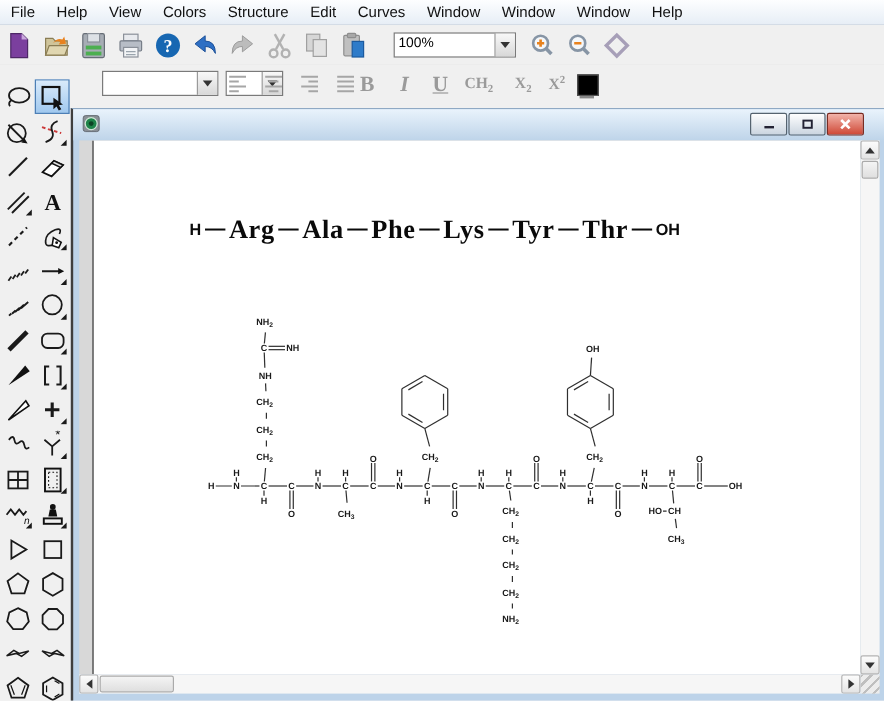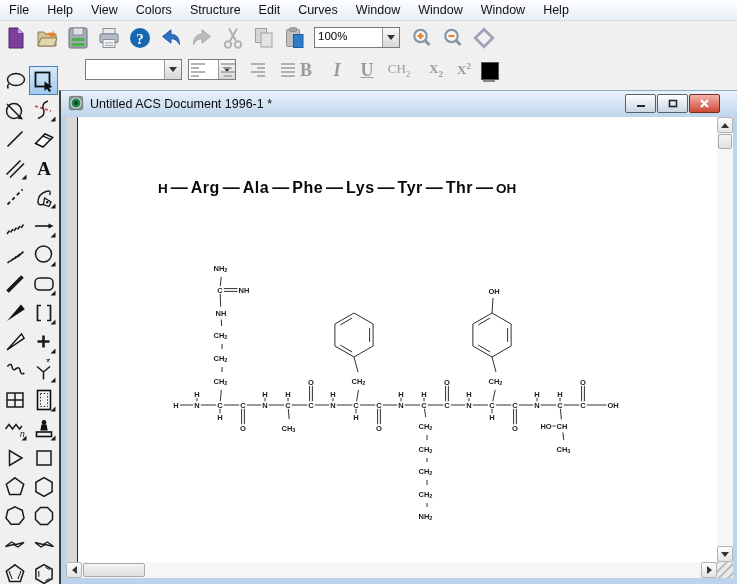--- a/index.html
+++ b/index.html
@@ -13,21 +13,21 @@
   .menu-item{padding:2px 9px;cursor:default;}
   
   #toolbar1{position:absolute;left:0;top:21px;width:737px;height:33px;
     background:#f0f0f0;border-bottom:1px solid #dadada;display:flex;align-items:center;}
   .tb1-btn{width:31px;height:29px;display:flex;align-items:center;justify-content:center;}
   .combo{height:21px;background:#fff;border:1px solid #7a7a7a;display:flex;box-sizing:border-box;}
   .combo .val{flex:1;font-size:11.5px;padding:2px 3px;color:#000;white-space:nowrap;overflow:hidden;}
   .combo .drop{width:16px;background:linear-gradient(#f8f8f8,#d8d8d8);border-left:1px solid #9a9a9a;
      display:flex;align-items:center;justify-content:center;}
   .arrow-down{width:0;height:0;border-left:4px solid transparent;border-right:4px solid transparent;border-top:5px solid #333;}
-  #zoom-combo{width:86px;margin-left:4px;}
+  #zoom-combo{width:102px;margin-left:18px;}
   
   #toolbar2{position:absolute;left:0;top:54px;width:737px;height:36px;background:#f0f0f0;}
   #font-combo{position:absolute;left:85px;top:5px;width:97px;}
   #size-combo{position:absolute;left:188px;top:5px;width:48px;}
   .fmt-btn{position:absolute;top:4px;height:24px;display:flex;align-items:center;justify-content:center;
      color:#9a9a9a;font-family:"Liberation Serif",serif;}
   #swatch{position:absolute;left:481px;top:8px;width:16px;height:16px;border:1px solid #555;}
   #swatch-tick{position:absolute;left:483px;top:26px;width:12px;height:2px;background:#888;}
   
   #palette{position:absolute;left:0;top:66px;width:59px;height:518px;background:#f0f0f0;
@@ -44,21 +44,21 @@
   .win-btn{width:29px;height:17px;border:1px solid #55636f;border-radius:2px;
     background:linear-gradient(#fefefe,#cbd5e0);display:flex;align-items:center;justify-content:center;}
   .win-btn.close{background:linear-gradient(#f2b3a9,#cf4937);border-color:#7a2c22;}
   #canvas-wrap{position:absolute;left:5px;top:26px;right:4px;bottom:6px;
     display:grid;grid-template-columns:1fr 16px;grid-template-rows:1fr 16px;}
   #canvas{position:relative;background:#d8d8d8;overflow:hidden;}
   #page{position:absolute;left:11px;top:0;right:0;bottom:0;background:#fff;border-left:1.4px solid #2a2a2a;}
   
   #sequence-line{position:absolute;left:92px;top:61px;display:flex;align-items:center;
      font-weight:bold;color:#0a0a0a;white-space:nowrap;}
-  .seq-res{font-size:16px;letter-spacing:0.5px;}
+  .seq-res{font-size:22px;letter-spacing:0.5px;font-family:Liberation Serif, serif;}
   .seq-term{font-size:13.5px;}
   .seq-dash{font-size:17px;margin:0 3px;}
   #molecule-svg{position:absolute;left:0;top:0;}
   
   .sb{background:#f6f6f6;position:relative;}
   .sb-btn{position:absolute;background:linear-gradient(#fcfcfc,#e4e4e4);border:1px solid #b4b4b4;
      border-radius:2px;box-sizing:border-box;display:flex;align-items:center;justify-content:center;}
   .sb-thumb{position:absolute;background:linear-gradient(#f4f4f4,#dfdfdf);border:1px solid #aaa;border-radius:2px;box-sizing:border-box;}
   .tri-up{width:0;height:0;border-left:4px solid transparent;border-right:4px solid transparent;border-bottom:5px solid #333;}
   .tri-dn{width:0;height:0;border-left:4px solid transparent;border-right:4px solid transparent;border-top:5px solid #333;}
@@ -235,21 +235,21 @@
       <div class="fmt-btn" style="left:292px;width:28px;">
         <span style="font-size:18px;font-weight:bold;">B</span>
       </div>
       <div class="fmt-btn" style="left:323px;width:28px;">
         <span style="font-size:18px;font-weight:bold;font-style:italic;">I</span>
       </div>
       <div class="fmt-btn" style="left:353px;width:28px;">
         <span style="font-size:18px;font-weight:bold;text-decoration:underline;">U</span>
       </div>
       <div class="fmt-btn" style="left:385px;width:28px;">
-        <span style="font-size:13px;font-weight:normal;">CH<sub style="font-size:9px;">2</sub></span>
+        <span style="font-size:13px;font-weight:bold;">CH<sub style="font-size:9px;">2</sub></span>
       </div>
       <div class="fmt-btn" style="left:422px;width:28px;">
         <span style="font-size:13px;font-weight:bold;">X<sub style="font-size:9px;">2</sub></span>
       </div>
       <div class="fmt-btn" style="left:450px;width:28px;">
         <span style="font-size:13px;font-weight:bold;">X<sup style="font-size:9px;">2</sup></span>
       </div>
     </div>
   <div id="swatch" style="background: rgb(0, 0, 0);"></div>
   <div id="swatch-tick"></div>
@@ -484,21 +484,20 @@
     </div>
   </div>
 
 <div id="mdi">
   <div id="titlebar">
     <span id="doc-icon"><svg viewBox="0 0 24 24" width="16" height="16">
           <rect x="2" y="2" width="20" height="20" rx="3" fill="#8a9096" stroke="#565c63"></rect>
           <circle cx="12" cy="12" r="7.5" fill="#1e8449" stroke="#cfe6d6" stroke-width="1.6"></circle>
           <circle cx="12" cy="12" r="3" fill="#0c4424"></circle>
         </svg></span>
-    <span id="title-text">Untitled ACS Document 1996-1 *</span>
     <div id="win-btns">
       <div class="win-btn">
         <svg width="10" height="9" viewBox="0 0 10 9">
             <rect x="1" y="6" width="8" height="2" fill="#223"></rect>
           </svg>
       </div>
       <div class="win-btn">
         <svg width="10" height="9" viewBox="0 0 10 9">
             <rect x="1.5" y="1.5" width="7" height="6" fill="none" stroke="#223" stroke-width="1.6"></rect>
           </svg>

